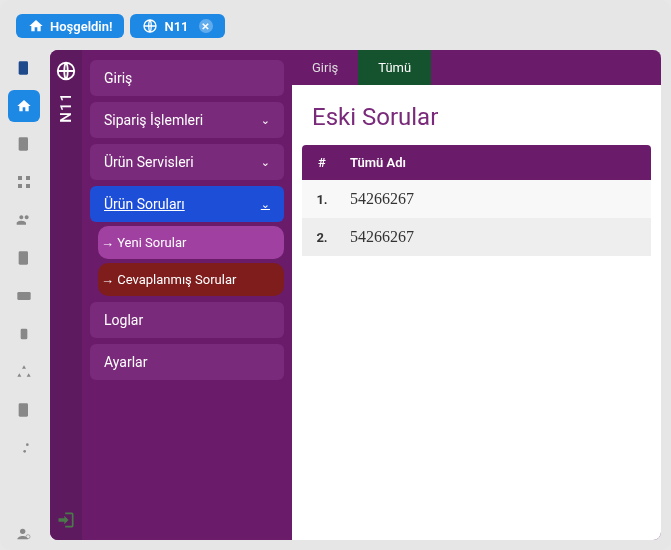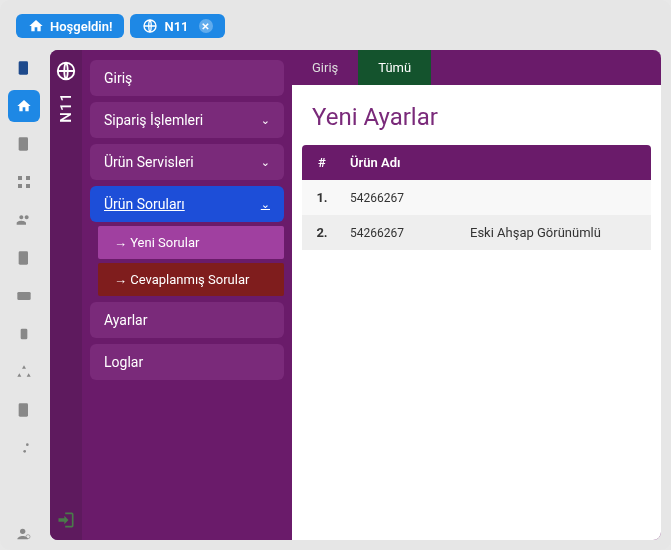--- a/index.html
+++ b/index.html
@@ -33,41 +33,41 @@
 .brand-strip .brand-icon { width: 22px; height: 22px; color: #fff; }
 .brand-strip .brand-label { color: #fff; writing-mode: vertical-rl; transform: rotate(180deg); font-size: 15px; font-weight: 500; letter-spacing: 1px; }
 .brand-strip .logout { position: absolute; bottom: 10px; color: #4a7a4a; width: 20px; height: 20px; }
 
 
 .sidebar { width: 210px; background: #6a1b6a; padding: 10px 8px; display: flex; flex-direction: column; gap: 6px; }
 .side-item { background: #7a2a7a; color: #fff; padding: 10px 14px; border-radius: 6px; font-size: 14px; display: flex; justify-content: space-between; align-items: center; cursor: pointer; }
 .side-item.open { background: #1d4ed8; text-decoration: underline; }
 .side-item .chev { font-size: 11px; }
 .side-sub { display: flex; flex-direction: column; gap: 4px; margin-top: -2px; }
-.sub-item { background: #a040a0; color: #fff; padding: 9px 14px 9px 16px; border-radius: 2px; font-size: 13px; cursor: pointer; margin-left: 8px; }
+.sub-item { background: #a040a0; color: #fff; padding: 9px 14px 9px 3px; border-radius: 10px; font-size: 13px; cursor: pointer; margin-left: 8px; }
 .sub-item.dim { background: #7f1d1d; }
 
 
 .content { flex: 1; background: #fff; display: flex; flex-direction: column; }
 .content-tabs { display: flex; background: #6a1b6a; }
 .ctab { padding: 10px 20px; color: #ddd; font-size: 13px; cursor: pointer; }
 .ctab.active { background: #14532d; color: #fff; }
 .page-title { color: #7a2a7a; font-size: 24px; font-weight: 400; padding: 18px 20px 14px; }
 
 
 .tbl { width: calc(100% - 20px); margin: 0 10px; }
 .tbl-head { display: flex; background: #6a1b6a; color: #fff; font-size: 13px; font-weight: 600; border-radius: 4px 4px 0 0; }
 .col-n { width: 40px; padding: 10px 8px; text-align: center; }
 .col-id { width: 120px; padding: 10px 8px; }
 .col-name { flex: 1; padding: 10px 8px; }
 .tbl-row { display: flex; font-size: 13px; color: #333; align-items: center; }
 .tbl-row:nth-child(even) { background: #f8f8f8; }
 .tbl-row:nth-child(odd) { background: #eeeeee; }
 .tbl-row .col-n { font-weight: 700; }
-.tbl-row .col-id { font-size: 12px; }
+.tbl-row .col-id { font-size: 16px; font-family: Liberation Serif, serif; }
 </style>
 </head>
 <body>
 
 <div class="app">
 
   <div class="top-tabs">
     <div class="top-tab blue">
       <span class="icon">
         <svg viewBox="0 0 24 24" fill="currentColor">
@@ -193,46 +193,45 @@
         </div>
         <div class="side-sub">
           <div class="sub-item">
             <span>→ Yeni Sorular</span>
           </div>
           <div class="sub-item dim">
             <span>→ Cevaplanmış Sorular</span>
           </div>
         </div>
         <div class="side-item">
+          <span>Loglar</span>
+        </div>
+        <div class="side-item">
           <span>Ayarlar</span>
-        </div>
-        <div class="side-item">
-          <span>Loglar</span>
         </div>
       </div>
 
       <div class="content">
         <div class="content-tabs">
           <div class="ctab">Giriş</div>
           <div class="ctab active">Tümü</div>
         </div>
-        <div class="page-title">Yeni Ayarlar</div>
+        <div class="page-title">Eski Sorular</div>
 
         <div class="tbl">
           <div class="tbl-head">
             <div class="col-n">#</div>
-            <div class="col-name">Ürün Adı</div>
+            <div class="col-name">Tümü Adı</div>
           </div>
           <div class="tbl-row">
             <div class="col-n">1.</div>
             <div class="col-id">54266267</div>
           </div>
           <div class="tbl-row">
             <div class="col-n">2.</div>
             <div class="col-id">54266267</div>
-            <div class="col-name">Eski Ahşap Görünümlü</div>
           </div>
         </div>
       </div>
 
     </div>
   </div>
 </div>
 
 </body></html>

